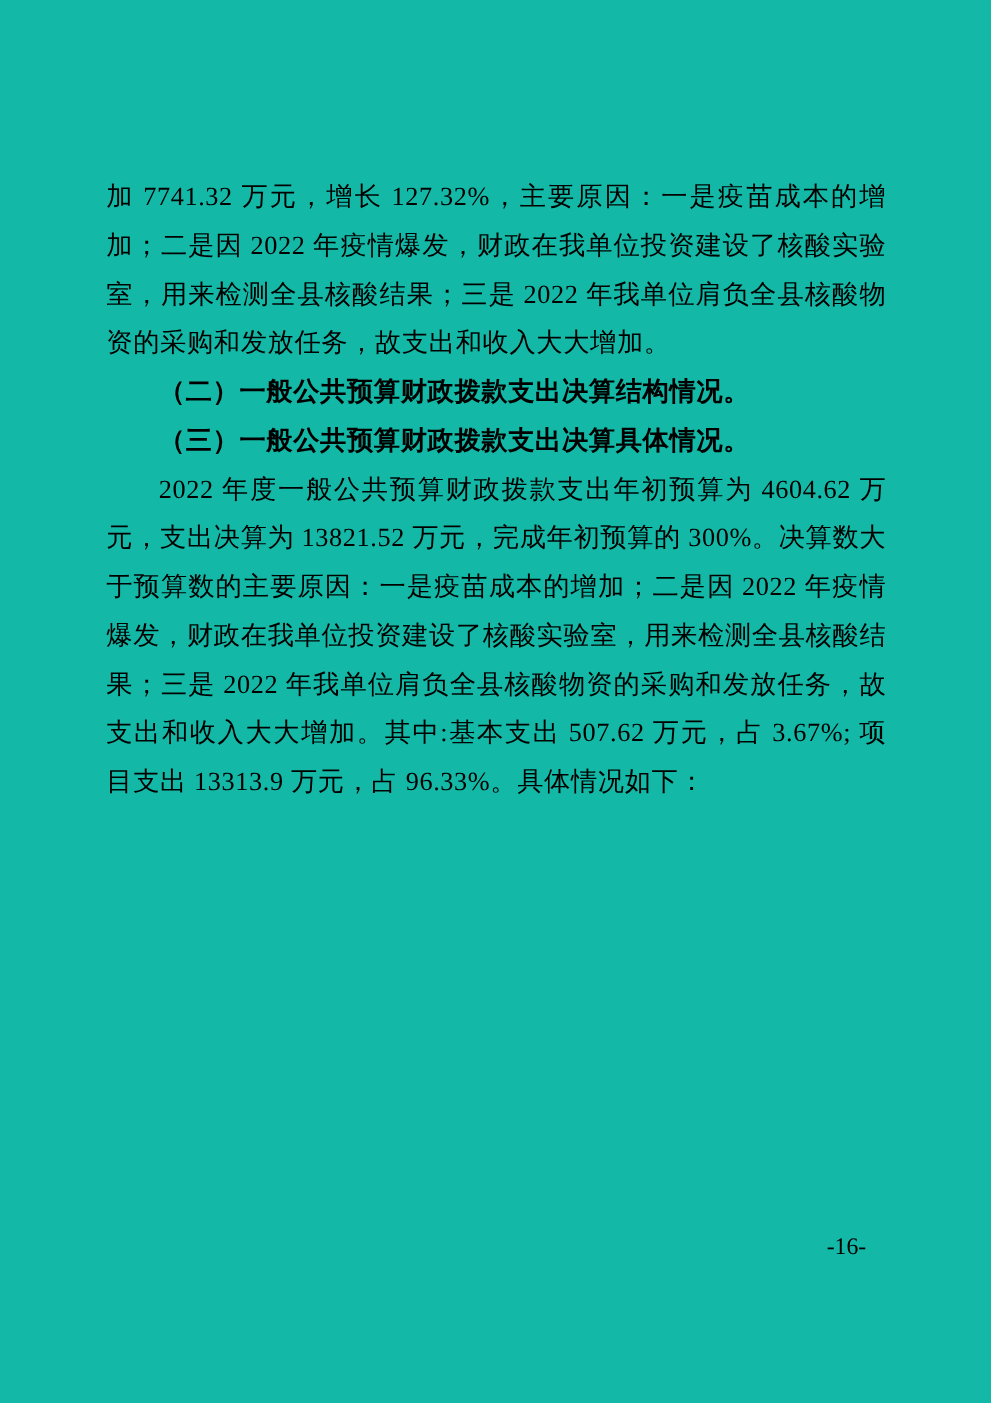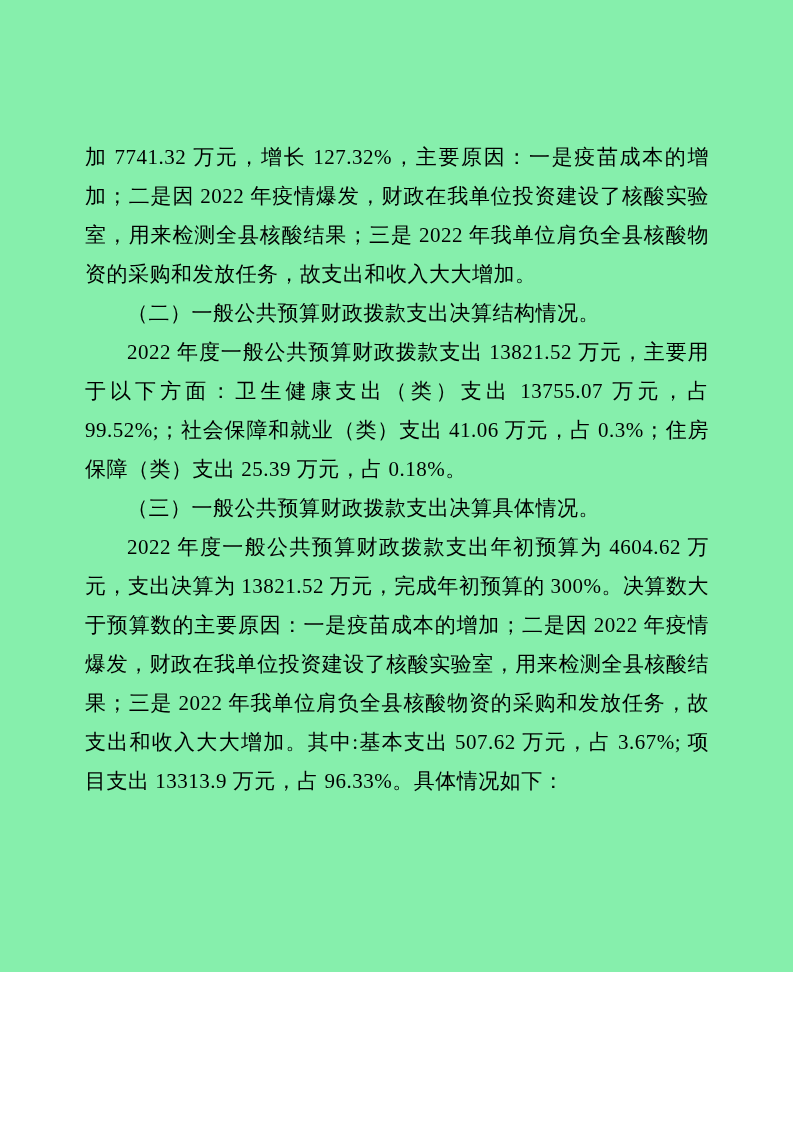--- a/index.html
+++ b/index.html
@@ -3,22 +3,22 @@
 <meta charset="utf-8">
 <style>
   html, body {
     margin: 0;
     padding: 0;
     background: #ffffff;
   }
   .page {
     position: relative;
     width: 793px;
-    height: 972px;
-    background: #86efac;
+    height: 1122px;
+    background: #14b8a6;
     overflow: hidden;
     font-family: "Liberation Serif", "DejaVu Serif", serif;
     color: #000000;
   }
   .content {
     position: absolute;
     left: 85px;
     width: 624px;
     top: 138px;
     text-align: justify;
@@ -27,38 +27,37 @@
     margin: 0;
     padding: 0;
     font-size: 21px;
     line-height: 39px;
     letter-spacing: 0.5px;
   }
   p.para.indent {
     text-indent: 2em;
   }
   .seg-bold {
-    font-weight: normal;
+    font-weight: bold;
   }
   .page-number {
     position: absolute;
     top: 986px;
     right: 100px;
     font-size: 19px;
     line-height: 24px;
     font-family: "Liberation Serif", "DejaVu Serif", serif;
     color: #000000;
     text-align: right;
   }
 </style>
 </head>
 <body>
 
 <div class="page">
   <div class="content" id="doc-content">
       <p class="para"><span>加 7741.32 万元，增长 127.32%，主要原因：一是疫苗成本的增加；二是因 2022 年疫情爆发，财政在我单位投资建设了核酸实验室，用来检测全县核酸结果；三是 2022 年我单位肩负全县核酸物资的采购和发放任务，故支出和收入大大增加。</span></p>
       <p class="para indent"><span class="seg-bold">（二）一般公共预算财政拨款支出决算结构情况。</span></p>
-      <p class="para indent"><span>2022 年度一般公共预算财政拨款支出 13821.52 万元，主要用于以下方面：</span><span class="seg-bold">卫生健康支出（类）</span><span>支出 13755.07 万元，占 99.52%;；</span><span class="seg-bold">社会保障和就业（类）</span><span>支出 41.06 万元，占 0.3%；</span><span class="seg-bold">住房保障（类）</span><span>支出 25.39 万元，占 0.18%。</span></p>
       <p class="para indent"><span class="seg-bold">（三）一般公共预算财政拨款支出决算具体情况。</span></p>
       <p class="para indent"><span>2022 年度一般公共预算财政拨款支出年初预算为 4604.62 万元，支出决算为 13821.52 万元，完成年初预算的 300%。决算数大于预算数的主要原因：一是疫苗成本的增加；二是因 2022 年疫情爆发，财政在我单位投资建设了核酸实验室，用来检测全县核酸结果；三是 2022 年我单位肩负全县核酸物资的采购和发放任务，故支出和收入大大增加。其中:基本支出 507.62 万元，占 3.67%; 项目支出 13313.9 万元，占 96.33%。具体情况如下：</span></p>
     </div>
   <div class="page-number">-16-</div>
 </div>
 
 </body></html>

